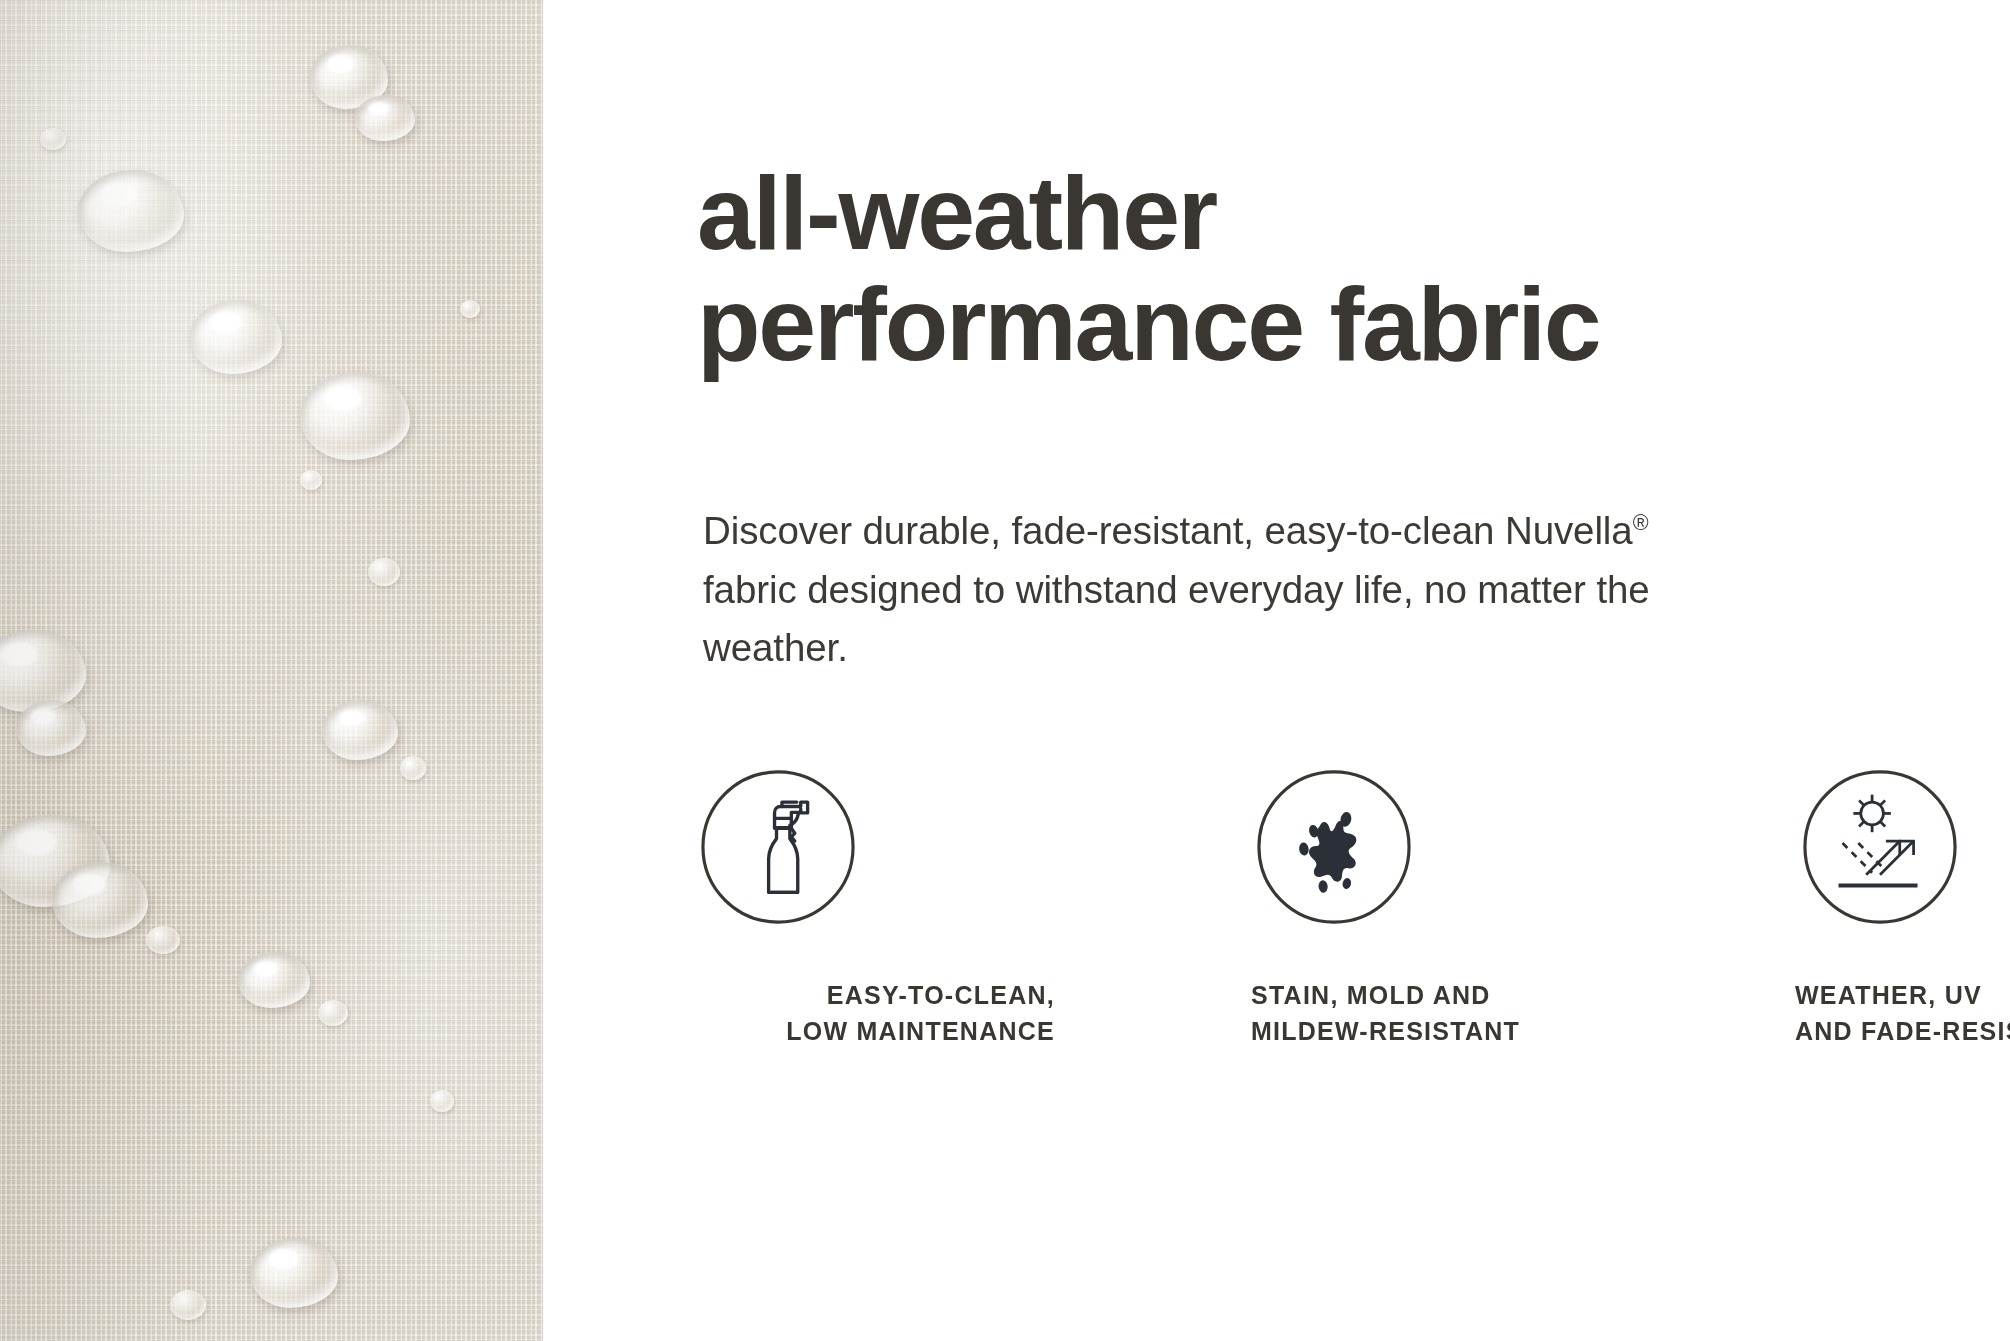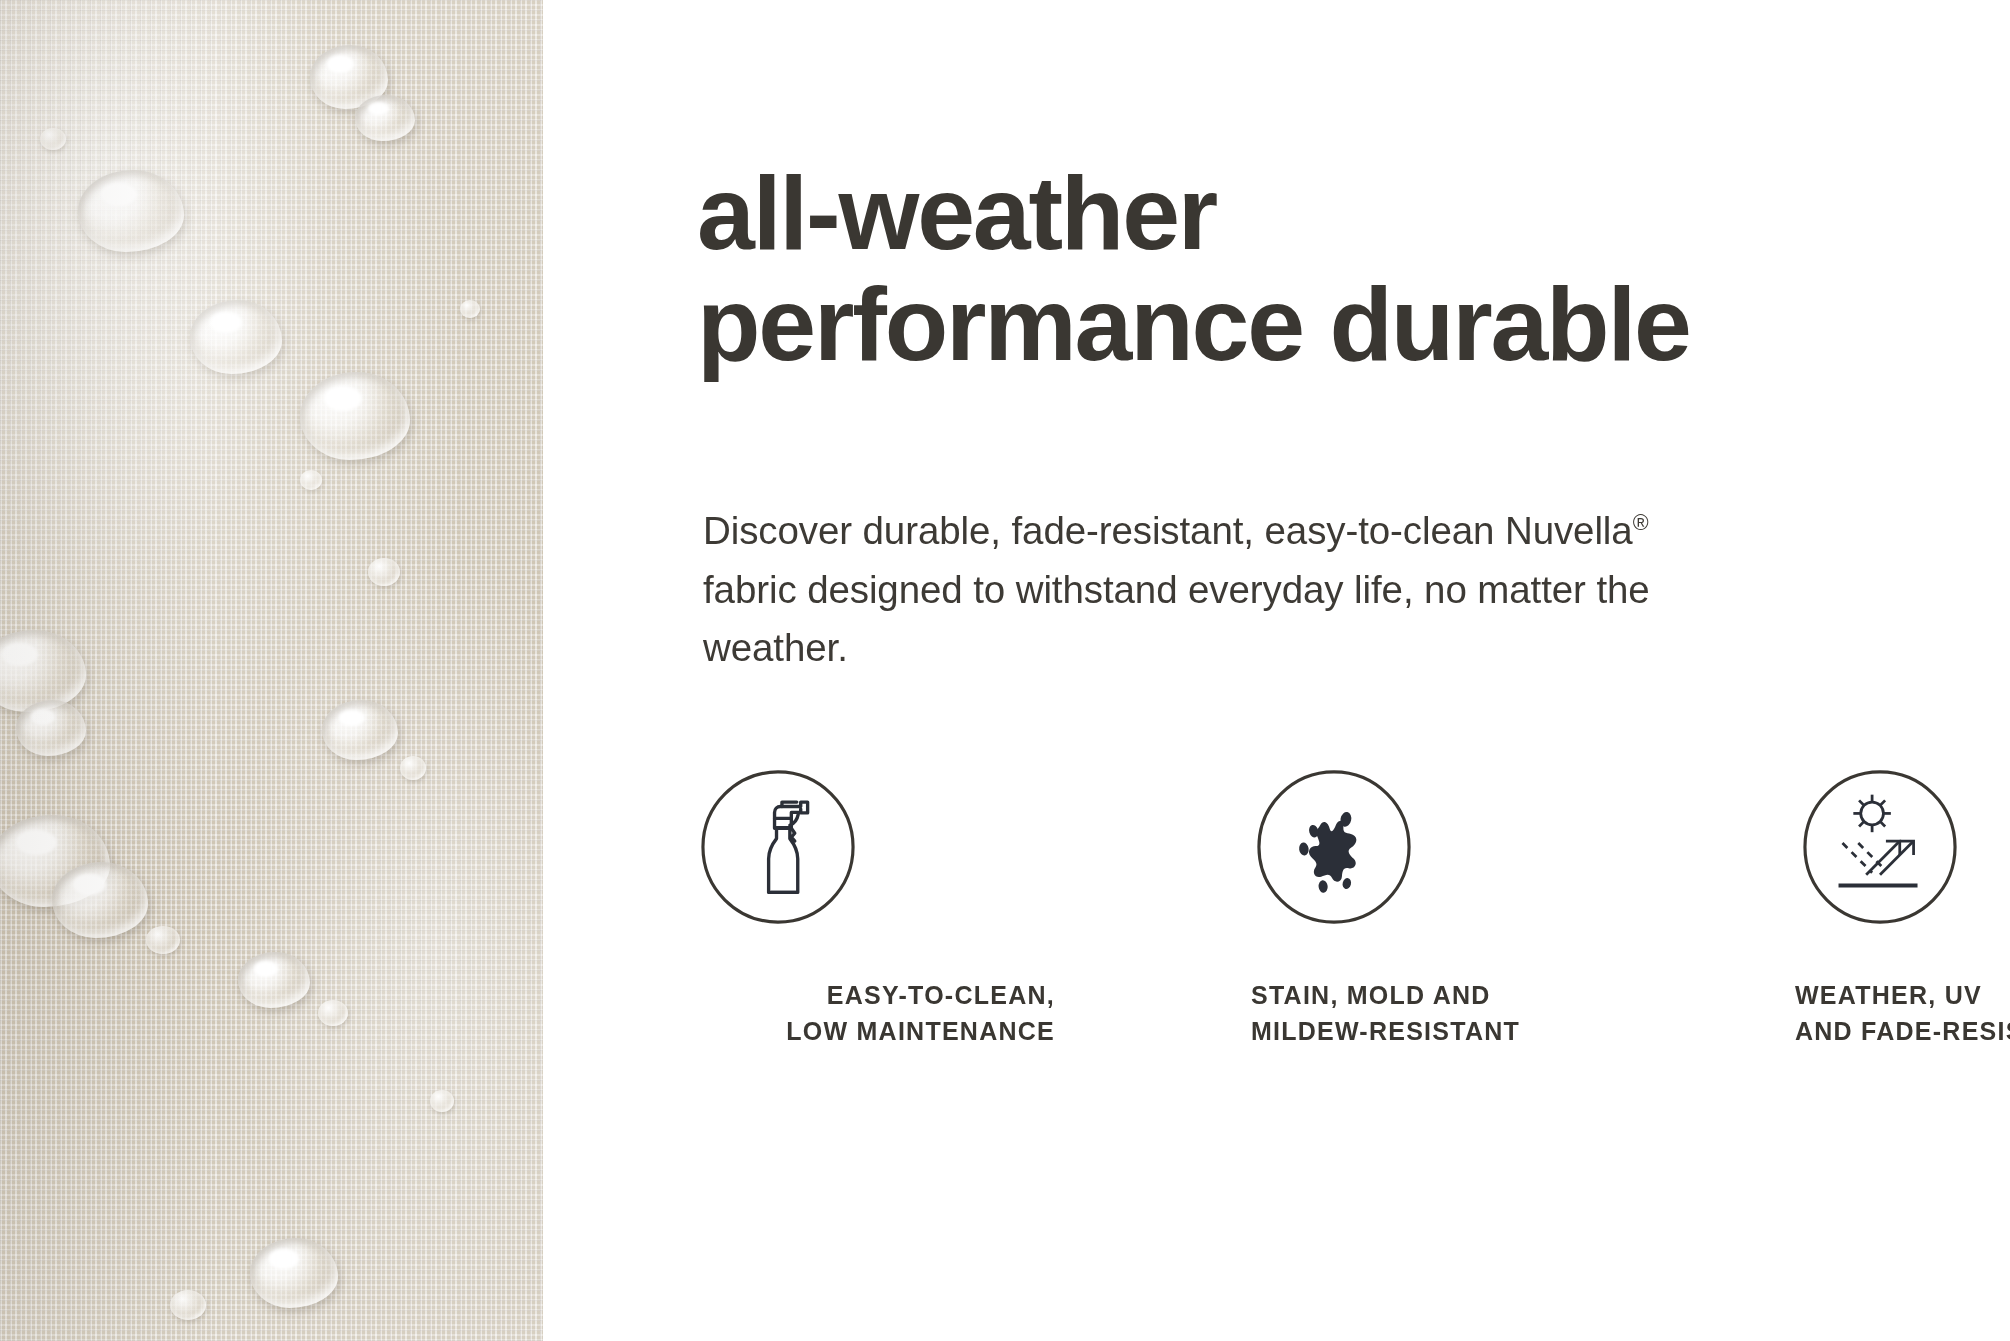--- a/index.html
+++ b/index.html
@@ -201,21 +201,21 @@
     <div class="bead-sm" style="left:170px; top:1290px; width:36px; height:30px;"></div>
     <div class="bead-sm" style="left:430px; top:1090px; width:24px; height:22px;"></div>
     <div class="bead-sm" style="left:460px; top:300px; width:20px; height:18px;"></div>
     <div class="photo-shade"></div>
   </div>
 
   <div class="content">
 
     <h1 class="headline">
       <span class="hl-line">all-weather</span>
-      <span class="hl-line">performance durable</span>
+      <span class="hl-line">performance fabric</span>
     </h1>
 
     <p class="subcopy"><span>Discover durable, fade-resistant, easy-to-clean Nuvella</span><sup>®</sup><span> fabric designed to withstand everyday life, no matter the weather.</span></p>
 
     <div class="features">
 
       <div class="feature f1">
         <svg class="icon-circle" viewBox="0 0 160 160">
           <circle cx="80" cy="80" r="76" fill="none" stroke="#3a3732" stroke-width="3.2"></circle>
           <g fill="none" stroke="#2b2f38" stroke-width="3.4" stroke-linejoin="round" stroke-linecap="round">

